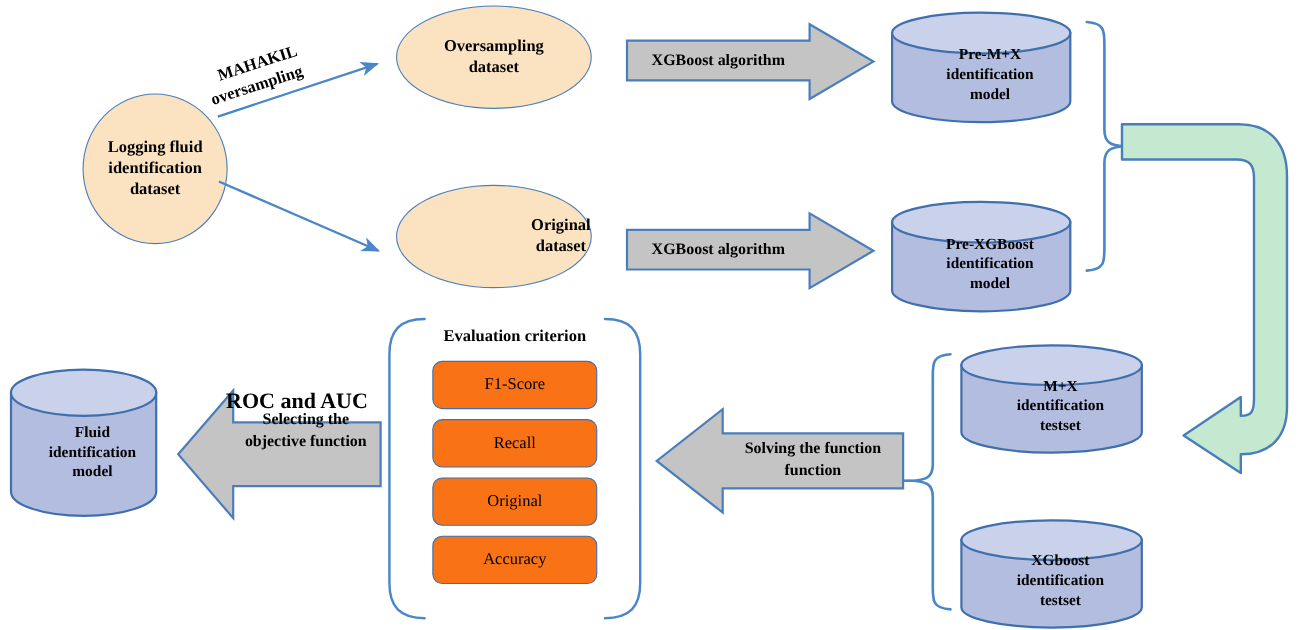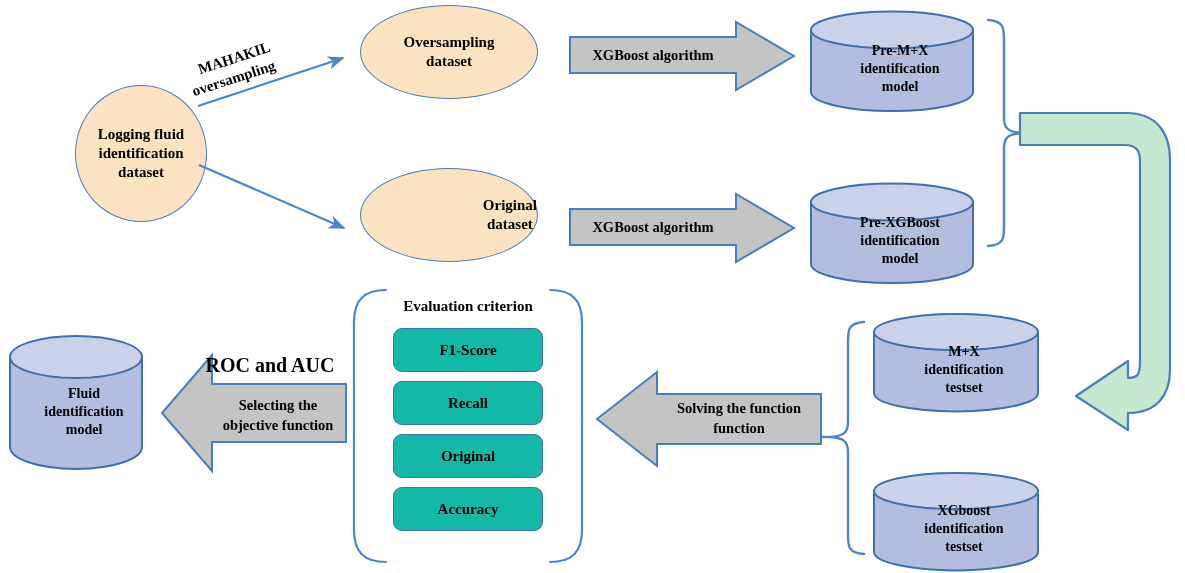--- a/index.html
+++ b/index.html
@@ -66,28 +66,28 @@
   .eval-panel svg{position:absolute;left:0;top:0;overflow:visible;}
   .eval-title{
     position:absolute;
     width:100%;
     text-align:center;
     font-size:15px;
     font-weight:bold;
   }
   .metric{
     position:absolute;
-    background:#14b8a6;
+    background:#f97316;
     border:1.6px solid #3f6fac;
     border-radius:9px;
     display:flex;
     align-items:center;
     justify-content:center;
     font-size:15px;
-    font-weight:bold;
+    font-weight:normal;
     color:#000;
   }
 
   
   .rot{
     position:absolute;
     transform-origin:left top;
     font-size:15px;
     font-weight:bold;
     white-space:nowrap;
@@ -231,21 +231,21 @@
     </div>
     <div class="metric" style="left:41px; top:199px; width:148px; height:42px;text-align:right;">
       <span>Accuracy</span>
     </div>
   </div>
 
   <div class="barrow" style="left:160px; top:352px; width:188px; height:122px;">
     <svg width="188" height="122" viewBox="0 0 188 122">
       <path d="M186,32 L52,32 L52,3 L2,61 L52,119 L52,90 L186,90 Z" fill="#c4c4c4" stroke="#4a7ebb" stroke-width="2"></path>
     </svg>
-    <div class="lbl" style="left:48px; top:40px; width:140px; height:46px; line-height:1.4;">Selecting the
+    <div class="lbl" style="left:48px; top:16px; width:140px; height:46px; line-height:1.4;">Selecting the
 objective function</div>
   </div>
 
   <div class="lbl abs" style="left:200px; top:353px; width:140px; font-size:20px;">ROC and AUC</div>
 
   <div class="cyl" style="left:8px; top:335px; width:136px; height:137px;">
     <svg width="136" height="137" viewBox="0 0 136 137">
       <path d="M2,22 L2,112 A66,22 0 0 0 134,112 L134,22 Z" fill="#b3bddf" stroke="#3f6fac" stroke-width="2"></path>
       <ellipse cx="68" cy="22" rx="66" ry="21" fill="#c9d2ea" stroke="#3f6fac" stroke-width="2"></ellipse>
     </svg>

